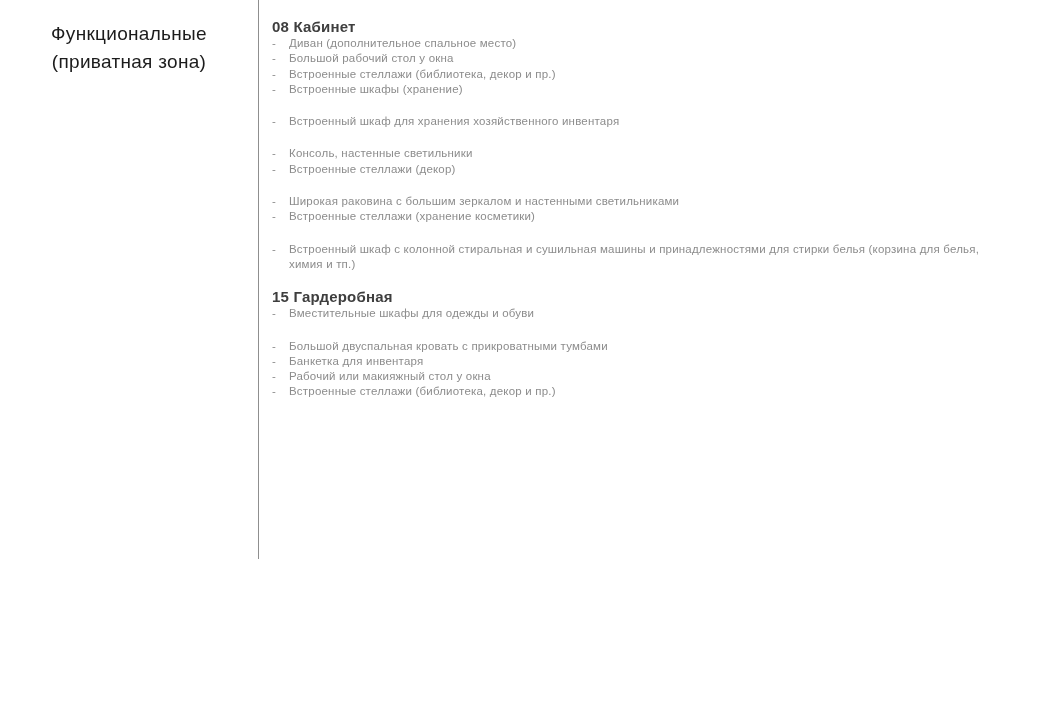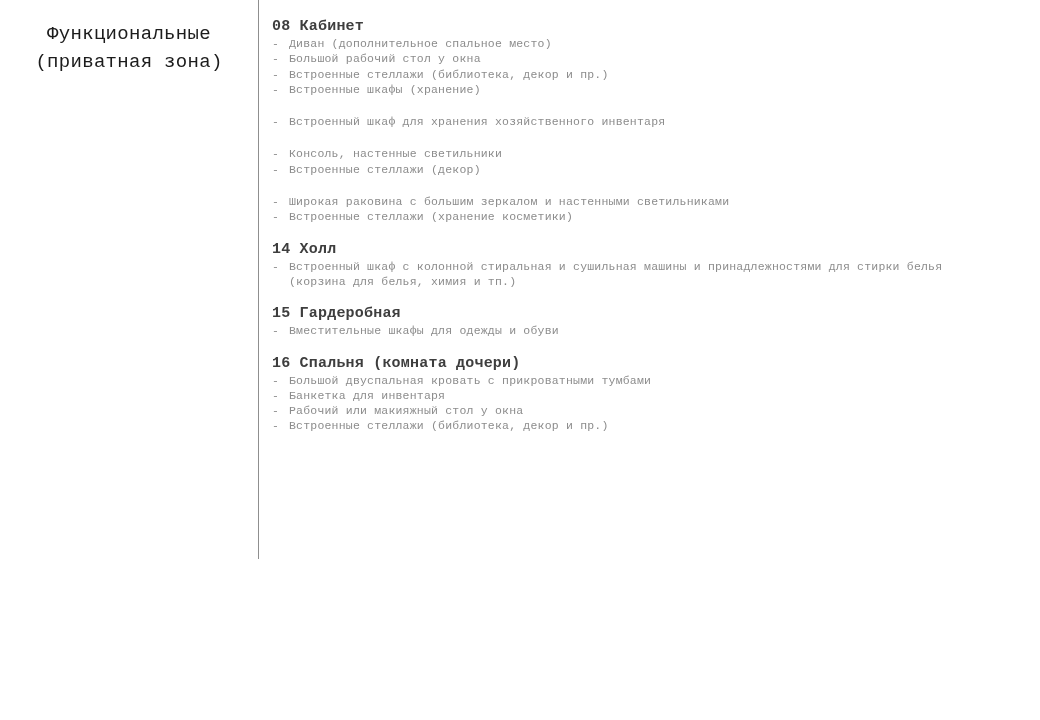--- a/index.html
+++ b/index.html
@@ -7,21 +7,20 @@
     padding: 0;
     background: #ffffff;
     font-family: "Liberation Sans", sans-serif;
   }
   .slide {
     position: relative;
     width: 1040px;
     height: 559px;
     background: #ffffff;
     overflow: hidden;
-    font-family: Liberation Mono, monospace;
   }
   .left-panel {
     position: absolute;
     left: 0;
     top: 0;
     width: 258px;
     height: 720px;
   }
   .slide-title {
     margin-top: 20px;
@@ -129,37 +128,35 @@
         <span class="dash">-</span>
         <span class="item-text">Широкая раковина с большим зеркалом и настенными светильниками</span>
       </div>
       <div class="item">
         <span class="dash">-</span>
         <span class="item-text">Встроенные стеллажи (хранение косметики)</span>
       </div>
     </div>
 
     <div class="section">
-      <div class="section-title">14 Холл</div>
       <div class="item">
         <span class="dash">-</span>
         <span class="item-text">Встроенный шкаф с колонной стиральная и сушильная машины и принадлежностями  для стирки белья (корзина для белья, химия и тп.)</span>
       </div>
     </div>
 
     <div class="section">
       <div class="section-title">15 Гардеробная</div>
       <div class="item">
         <span class="dash">-</span>
         <span class="item-text">Вместительные  шкафы для одежды и обуви</span>
       </div>
     </div>
 
     <div class="section">
-      <div class="section-title">16 Спальня (комната дочери)</div>
       <div class="item">
         <span class="dash">-</span>
         <span class="item-text">Большой двуспальная кровать  с прикроватными  тумбами</span>
       </div>
       <div class="item">
         <span class="dash">-</span>
         <span class="item-text">Банкетка для инвентаря</span>
       </div>
       <div class="item">
         <span class="dash">-</span>

